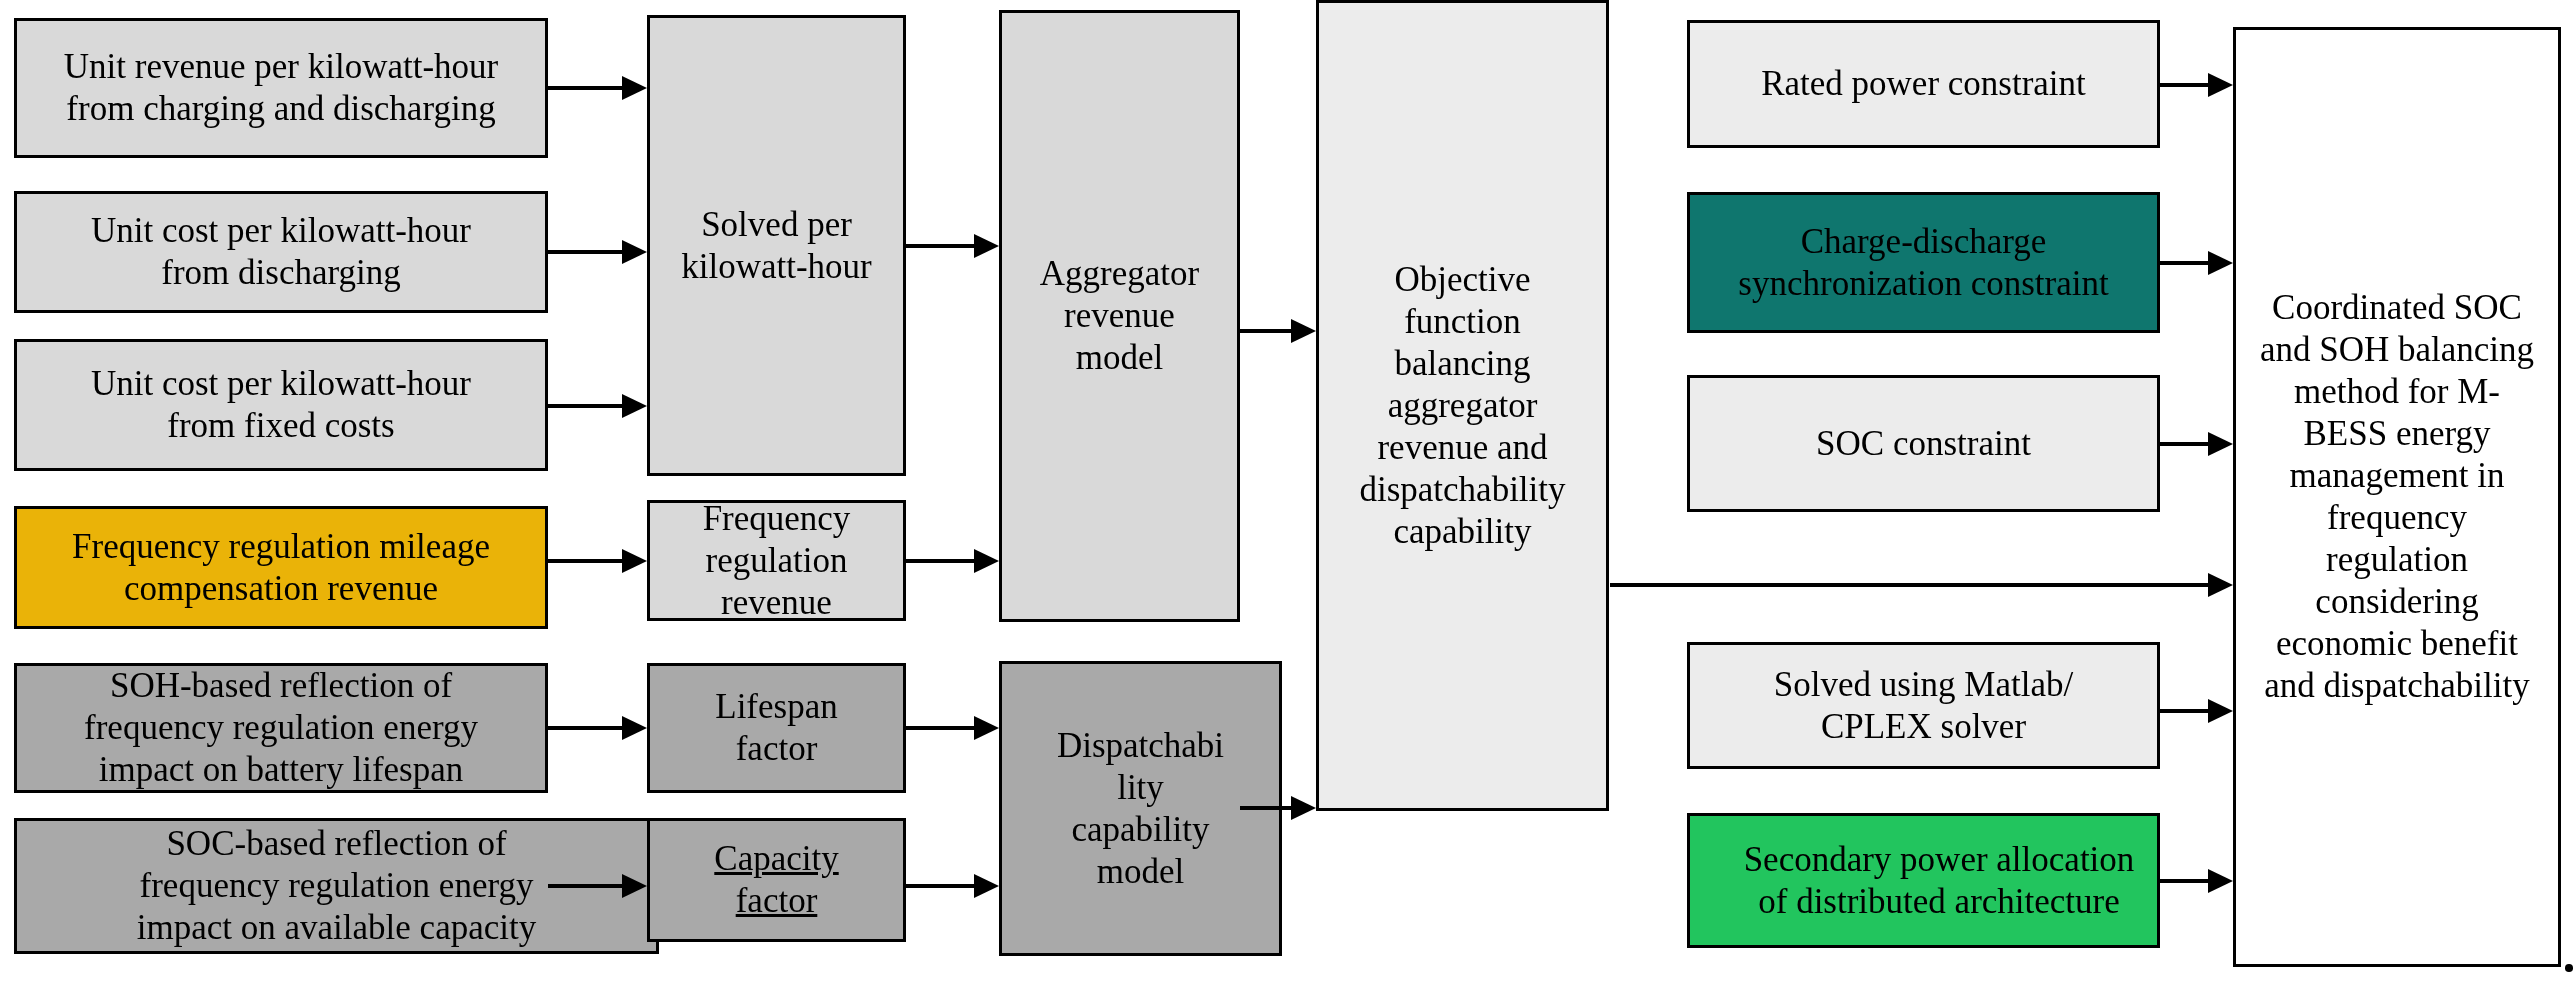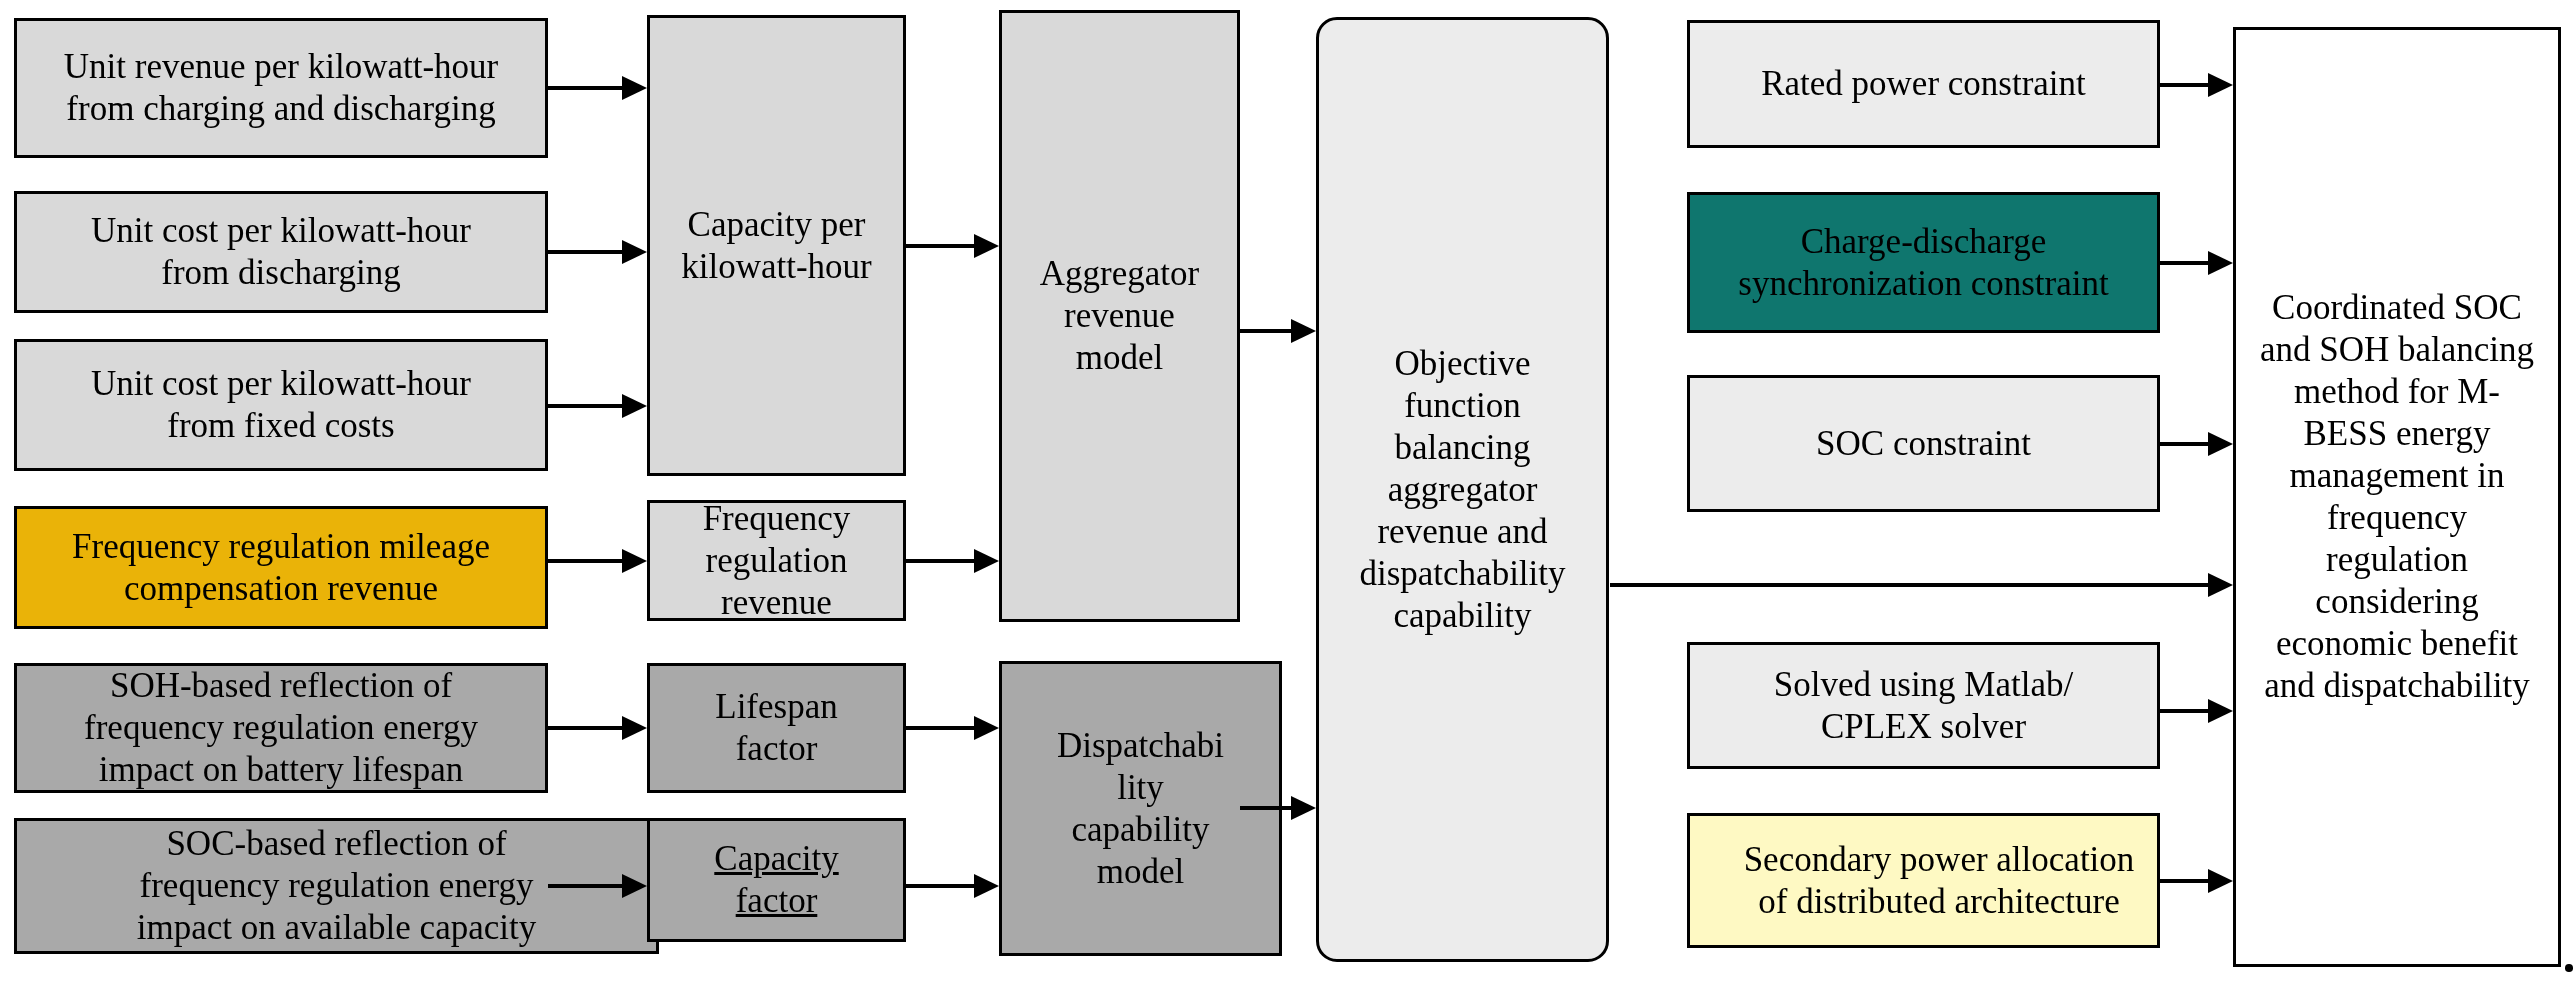--- a/index.html
+++ b/index.html
@@ -93,21 +93,21 @@
 frequency regulation energy
 impact on battery lifespan</span>
   </div>
   <div class="box" style="left: 14px; top: 818px; width: 645px; height: 136px; background: rgb(169, 169, 169);">
     <span class="label">SOC-based reflection of
 frequency regulation energy
 impact on available capacity</span>
   </div>
 
   <div class="box" style="left: 647px; top: 15.2px; width: 259px; height: 461px; background: rgb(217, 217, 217);">
-    <span class="label">Capacity per
+    <span class="label">Solved per
 kilowatt-hour</span>
   </div>
   <div class="box" style="left: 647px; top: 500px; width: 259px; height: 121px; background: rgb(217, 217, 217);">
     <span class="label">Frequency
 regulation
 revenue</span>
   </div>
   <div class="box" style="left: 647px; top: 663px; width: 259px; height: 130px; background: rgb(169, 169, 169);">
     <span class="label">Lifespan
 factor</span>
@@ -122,21 +122,21 @@
 revenue
 model</span>
   </div>
   <div class="box" style="left: 999px; top: 661px; width: 283px; height: 295px; background: rgb(169, 169, 169);">
     <span class="label">Dispatchabi
 lity
 capability
 model</span>
   </div>
 
-  <div class="box" style="left: 1316px; top: 17px; width: 293px; height: 945px; background: rgb(236, 236, 236); border-radius: 21px;">
+  <div class="box" style="left: 1316px; top: 0; width: 293px; height: 811px; background: rgb(236, 236, 236);">
     <span class="label">Objective
 function
 balancing
 aggregator
 revenue and
 dispatchability
 capability</span>
   </div>
 
   <div class="box" style="left: 1687px; top: 20.3px; width: 473px; height: 128px; background: rgb(236, 236, 236);">
@@ -146,21 +146,21 @@
     <span class="label">Charge-discharge
 synchronization constraint</span>
   </div>
   <div class="box" style="left: 1687px; top: 375px; width: 473px; height: 137px; background: rgb(236, 236, 236);">
     <span class="label">SOC constraint</span>
   </div>
   <div class="box" style="left: 1687px; top: 642px; width: 473px; height: 127px; background: rgb(236, 236, 236);">
     <span class="label">Solved using Matlab/
 CPLEX solver</span>
   </div>
-  <div class="box" style="left: 1687px; top: 813px; width: 473px; height: 135px; background: #fef9c3; padding-left: 31px;">
+  <div class="box" style="left: 1687px; top: 813px; width: 473px; height: 135px; background: #22c55e; padding-left: 31px;">
     <span class="label">Secondary power allocation
 of distributed architecture</span>
   </div>
 
   <div class="box" style="left: 2233px; top: 27px; width: 328px; height: 940px; background: rgb(255, 255, 255);">
     <span class="label">Coordinated SOC
 and SOH balancing
 method for M-
 BESS energy
 management in

